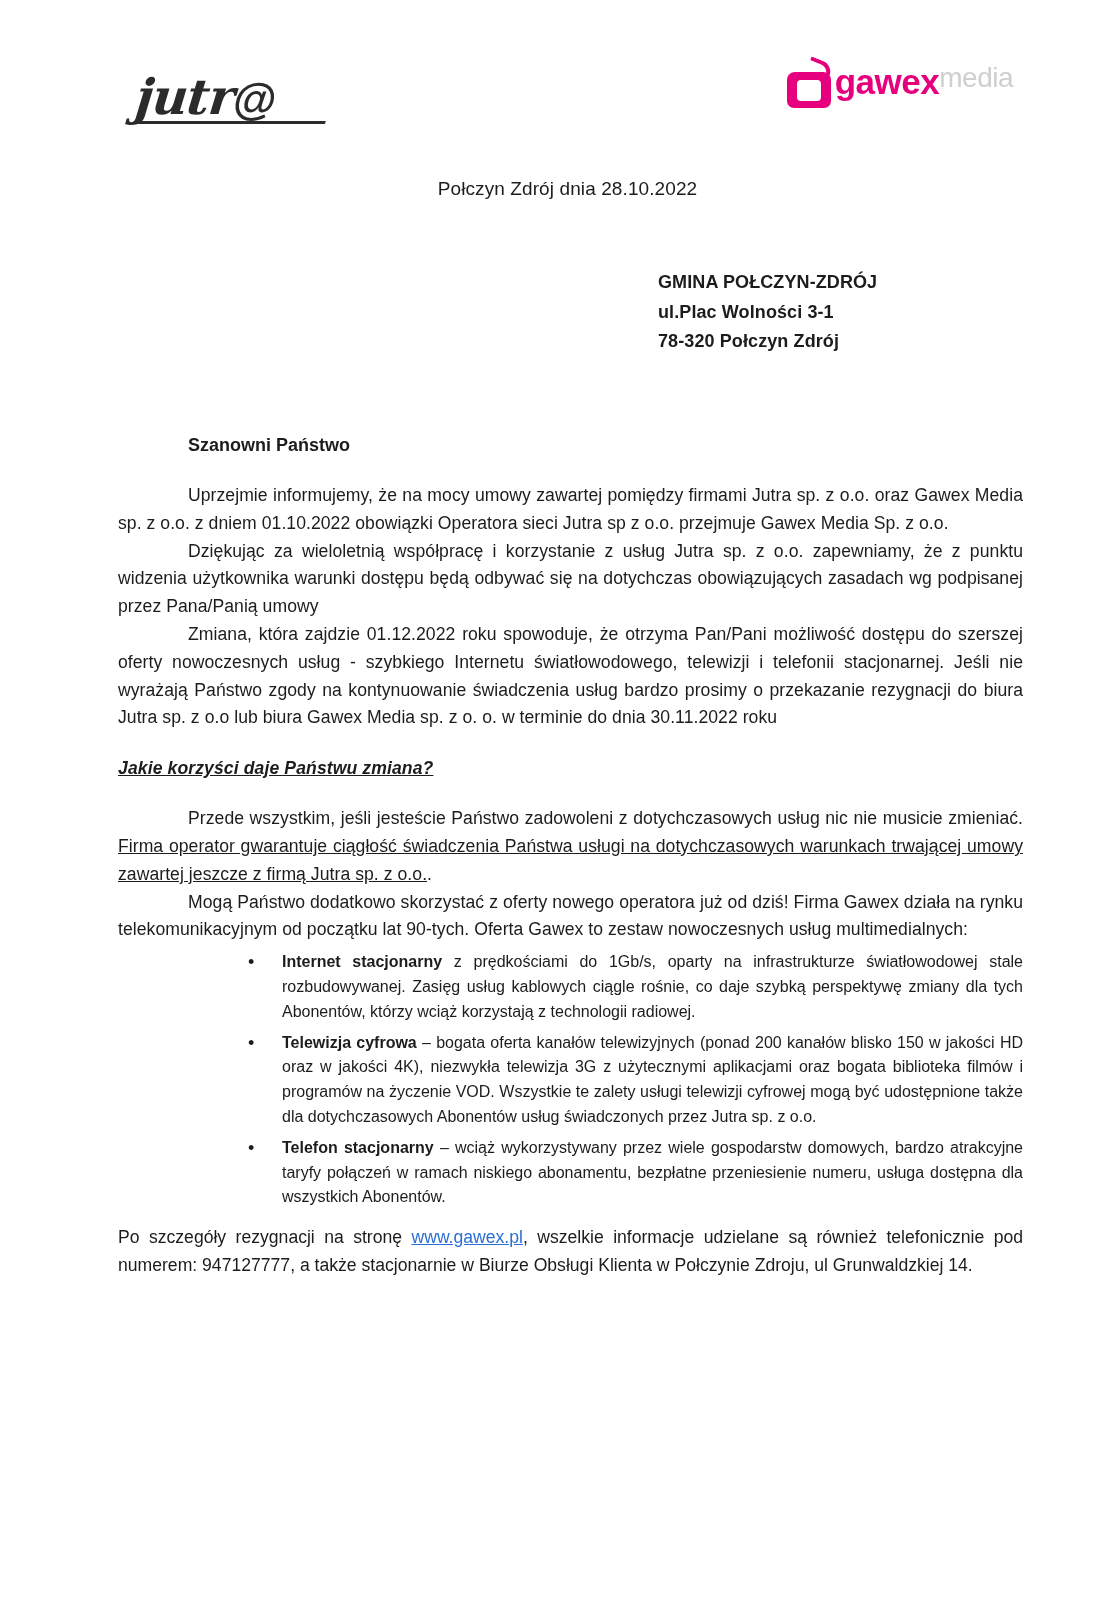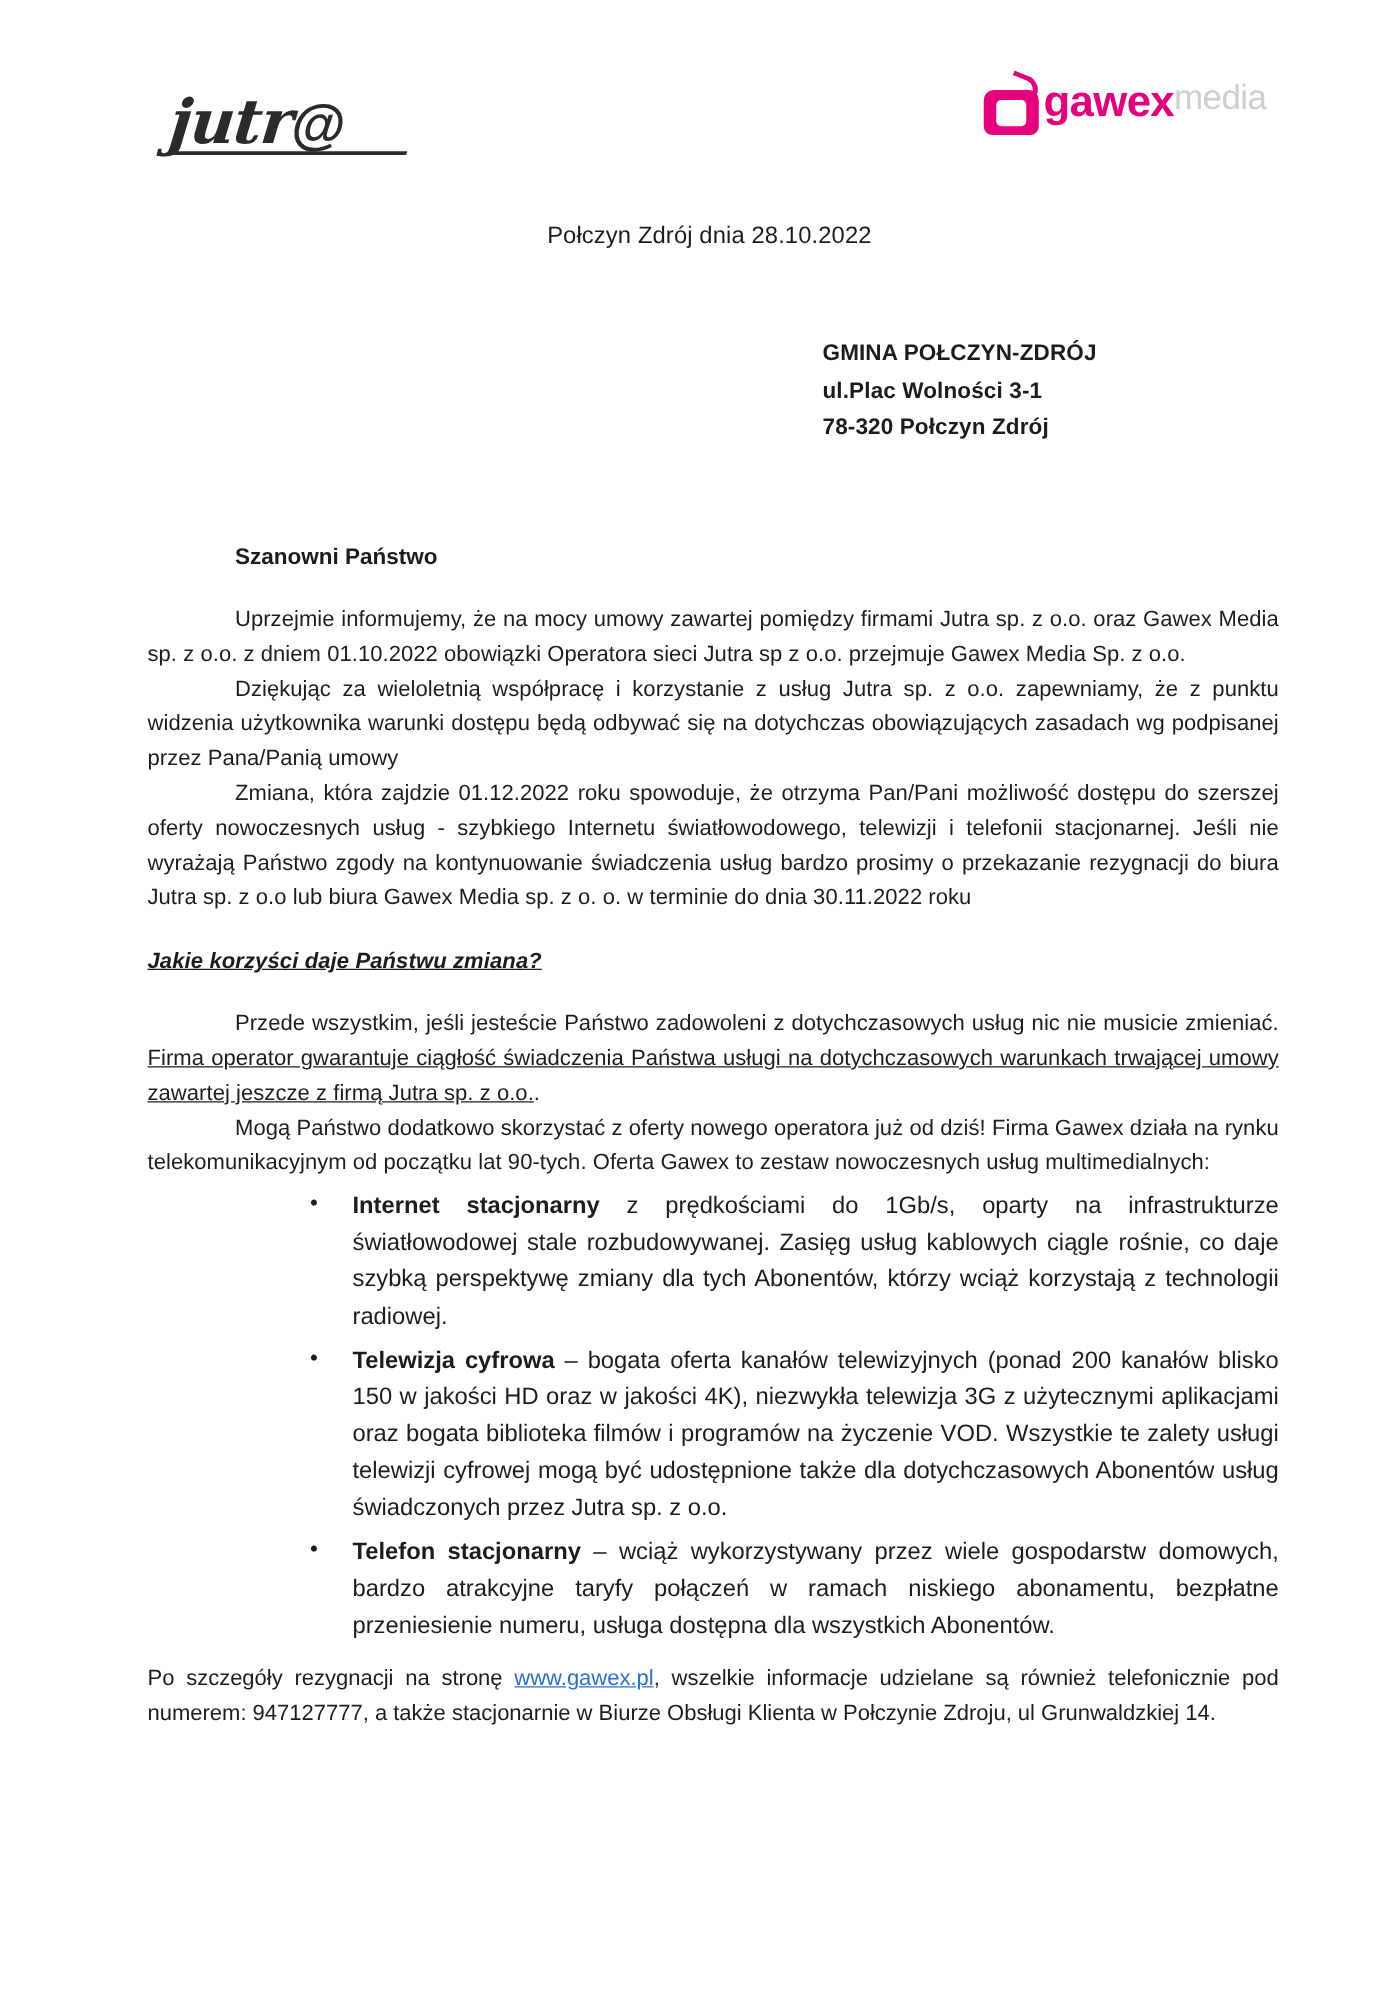--- a/index.html
+++ b/index.html
@@ -164,21 +164,21 @@
   a.link {
     color: #2b6fd4;
     text-decoration: underline;
   }
 
   
   ul.features {
     margin: 6px 0 0 0;
     padding: 0 0 0 130px;
     list-style: none;
-    font-size: 19px;
+    font-size: 16px;
     line-height: 1.55;
     text-align: justify;
   }
   ul.features > li {
     position: relative;
     margin-bottom: 6px;
     padding-left: 34px;
   }
   ul.features > li::before {
     content: "\2022";

